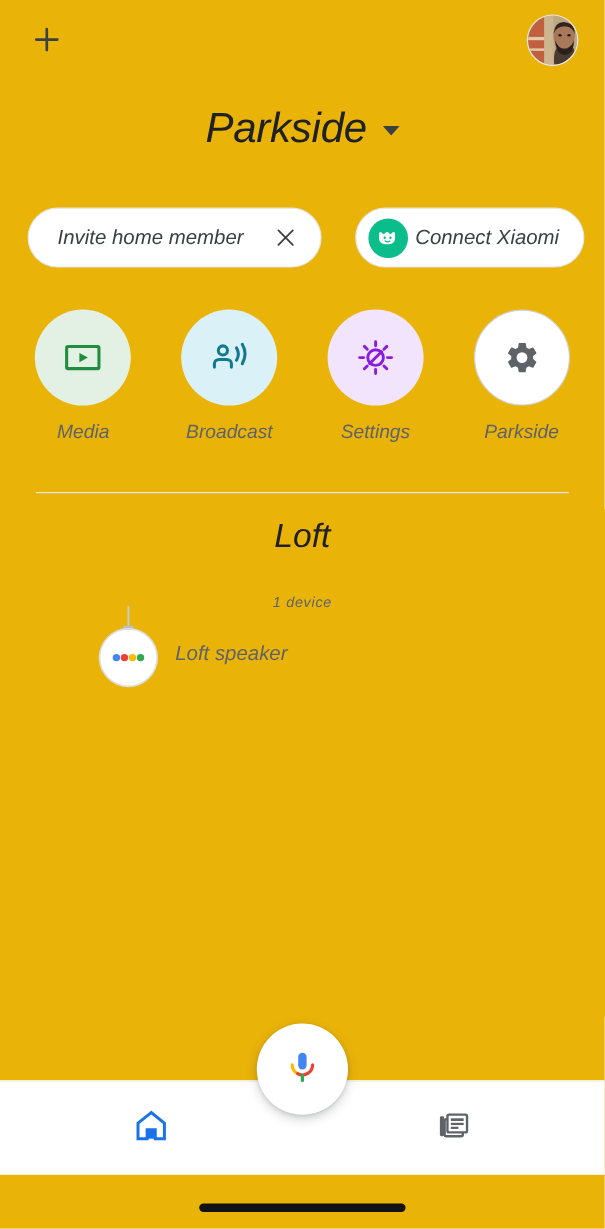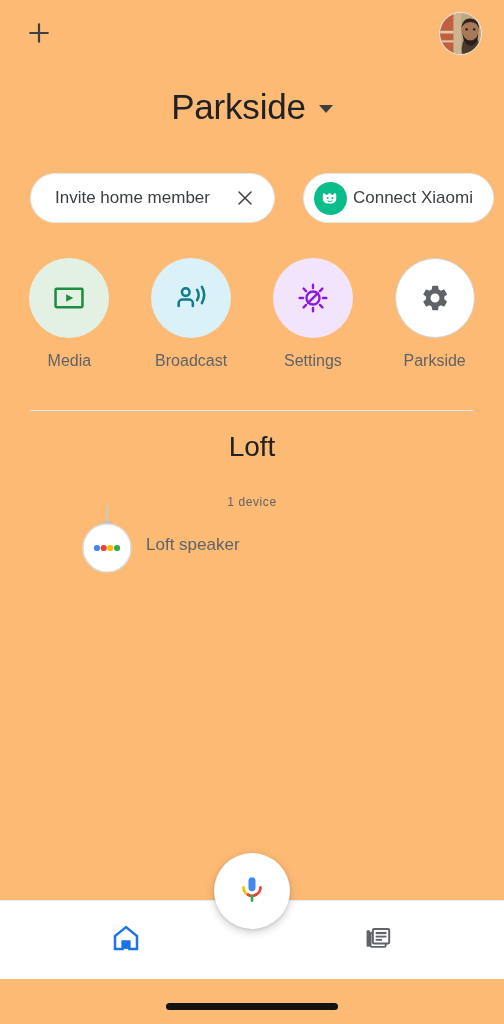--- a/index.html
+++ b/index.html
@@ -5,21 +5,22 @@
   * { box-sizing: border-box; margin: 0; padding: 0; }
   html, body {
     width: 504px; height: 1024px;
     background: #ffffff;
     font-family: "Liberation Sans", sans-serif;
     overflow: hidden;
   }
   #app {
     position: relative;
     width: 504px; height: 1024px;
-    background: #fdba74;
+    background: #eab308;
+    font-style: italic;
   }
 
   
   .topbar {
     position: absolute; top: 0; left: 0;
     width: 504px; height: 66px;
     display: flex; align-items: center; justify-content: space-between;
     padding: 0 22px;
   }
   .add-btn {
@@ -52,21 +53,21 @@
     border-right: 7px solid transparent;
     border-top: 8px solid #3c4043;
     margin-top: 4px;
   }
 
   
   .chips-row {
     position: absolute; top: 172px; left: 0;
     width: 504px; height: 52px;
     display: flex; align-items: center; gap: 28px;
-    padding-left: 30px;
+    padding-left: 23px;
     overflow: hidden;
   }
   .chip {
     height: 50px; border: 1px solid #e4e5e7; border-radius: 25px;
     display: flex; align-items: center; background: #fff;
     flex: 0 0 auto; cursor: pointer;
   }
   .chip-invite { padding: 0 18px 0 24px; gap: 24px; }
   .chip-label { font-size: 17px; color: #3c4043; white-space: nowrap; }
   .chip-close { width: 22px; height: 22px; display:flex; align-items:center; justify-content:center; cursor:pointer; }

